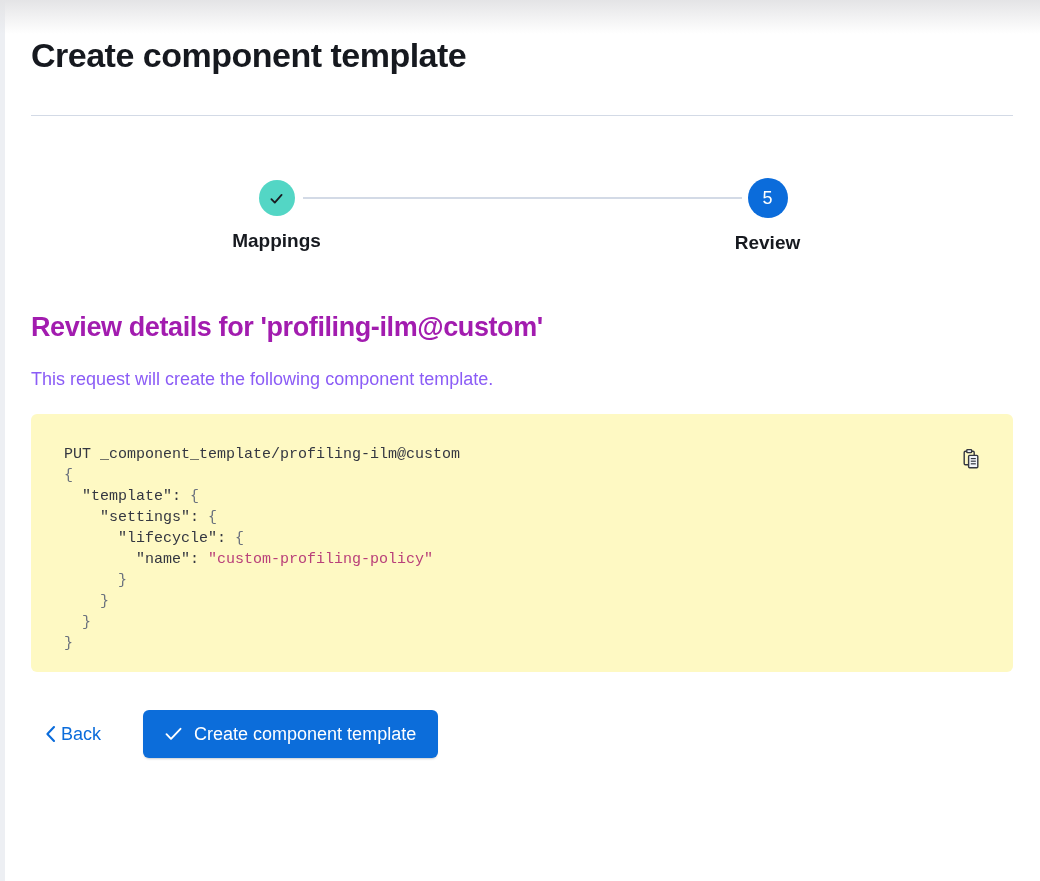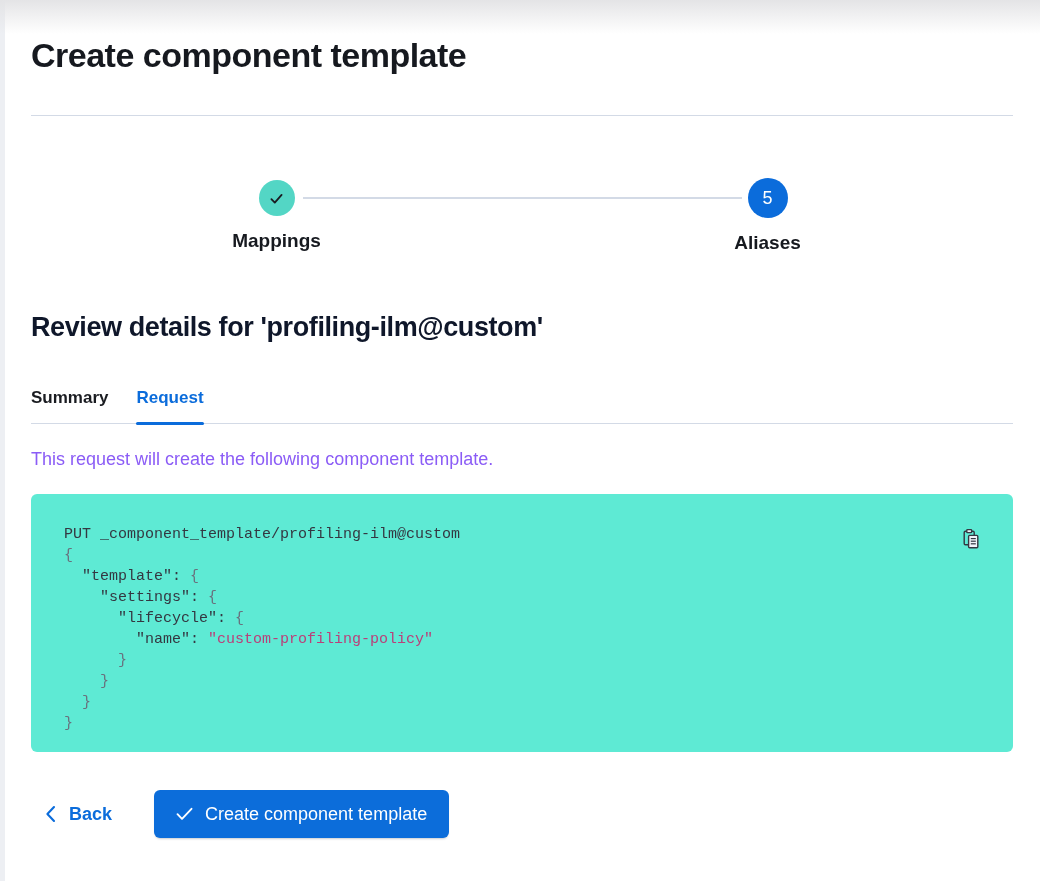--- a/index.html
+++ b/index.html
@@ -59,63 +59,63 @@
     width: 40px; height: 40px; margin-top: -2px;
     background: #0b6cdb; color: #ffffff;
     font-size: 18px; font-weight: 500;
   }
   .step-label {
     margin-top: 14px; font-size: 19px; font-weight: 700; color: #16191f;
   }
   
   h2.review-heading {
     margin: 56px 0 0 0; font-size: 27px; line-height: 34px;
-    font-weight: 700; letter-spacing: -0.4px; color: #0f172a;
+    font-weight: 700; letter-spacing: -0.4px; color: #a21caf;
   }
   .tabs {
     display: flex; gap: 28px; margin-top: 44px;
     border-bottom: 1px solid #d3dae6;
   }
   .tab {
     padding-bottom: 15px; font-size: 17px; font-weight: 700;
     color: #1a1c21; cursor: pointer; position: relative;
   }
   .tab.selected { color: #0b6cdb; }
   .tab.selected::after {
     content: ""; position: absolute; left: 0; right: 0; bottom: -2px;
     height: 3px; background: #0b6cdb; border-radius: 2px;
   }
   p.description {
     margin: 22px 0 0 0; font-size: 18px; line-height: 26px; color: #8b5cf6;
   }
   
   .code-block {
     position: relative; margin-top: 22px;
-    background: #5eead4; border-radius: 6px;
+    background: #fef9c3; border-radius: 6px;
     padding: 30px 60px 18px 33px;
   }
   .code-block pre {
     margin: 0;
     font-family: "Liberation Mono", "DejaVu Sans Mono", monospace;
     font-size: 15px; line-height: 21px; color: #343741;
     white-space: pre;
   }
   .seg-plain  { color: #343741; }
   .seg-punct  { color: #69707d; }
   .seg-string { color: #b9407a; }
   .copy-btn {
     position: absolute; top: 34px; right: 32px;
     background: none; border: none; padding: 0; cursor: pointer;
     line-height: 0;
   }
   
   .footer { display: flex; align-items: center; margin-top: 38px; }
   .back-link {
-    display: flex; align-items: center; gap: 12px;
-    color: #0b6cdb; font-size: 18px; font-weight: 700;
+    display: flex; align-items: center; gap: 4px;
+    color: #0b6cdb; font-size: 18px; font-weight: 400;
     margin-left: 13px; cursor: pointer; text-decoration: none;
   }
   .submit-button {
     display: flex; align-items: center; gap: 12px;
     margin-left: 42px; height: 48px; padding: 0 22px;
     background: #0c6dda; color: #ffffff;
     border: none; border-radius: 6px;
     font-family: "Liberation Sans", sans-serif;
     font-size: 18px; font-weight: 500; cursor: pointer;
     box-shadow: 0 2px 2px -1px rgba(50,58,73,0.25);
@@ -137,30 +137,26 @@
       <div class="step complete">
         <div class="step-circle">
           <svg width="17" height="17" viewBox="0 0 16 16" fill="none" xmlns="http://www.w3.org/2000/svg">
             <path d="M3.2 8.6 L6.4 11.8 L12.8 4.6" stroke="#1a1c21" stroke-width="1.7" stroke-linecap="round" stroke-linejoin="round"></path>
           </svg>
         </div>
         <div class="step-label">Mappings</div>
       </div>
       <div class="step current">
         <div class="step-circle">5</div>
-        <div class="step-label">Aliases</div>
+        <div class="step-label">Review</div>
       </div>
     </div>
 
   <h2 class="review-heading">Review details for 'profiling-ilm@custom'</h2>
 
-  <div class="tabs" id="tabs">
-      <div class="tab">Summary</div>
-      <div class="tab selected">Request</div>
-    </div>
 
   <p class="description">This request will create the following component template.</p>
 
   <div class="code-block">
     <pre id="code"><span class="seg-plain">PUT _component_template/profiling-ilm@custom</span>
 <span class="seg-punct">{</span>
 <span class="seg-plain">  </span><span class="seg-plain">"template"</span><span class="seg-plain">: </span><span class="seg-punct">{</span>
 <span class="seg-plain">    </span><span class="seg-plain">"settings"</span><span class="seg-plain">: </span><span class="seg-punct">{</span>
 <span class="seg-plain">      </span><span class="seg-plain">"lifecycle"</span><span class="seg-plain">: </span><span class="seg-punct">{</span>
 <span class="seg-plain">        </span><span class="seg-plain">"name"</span><span class="seg-plain">: </span><span class="seg-string">"custom-profiling-policy"</span>

